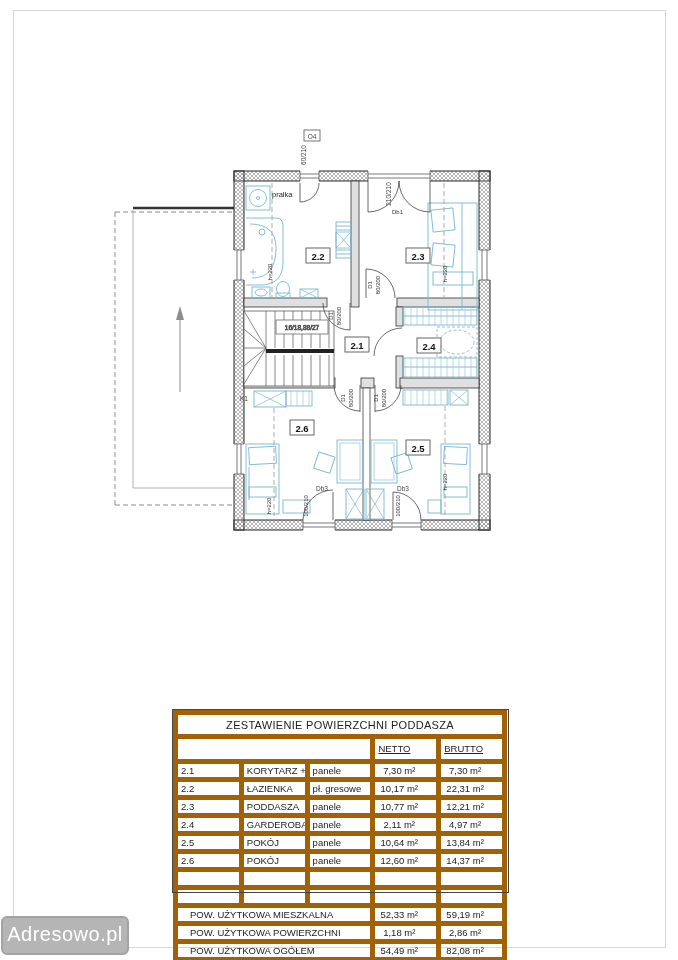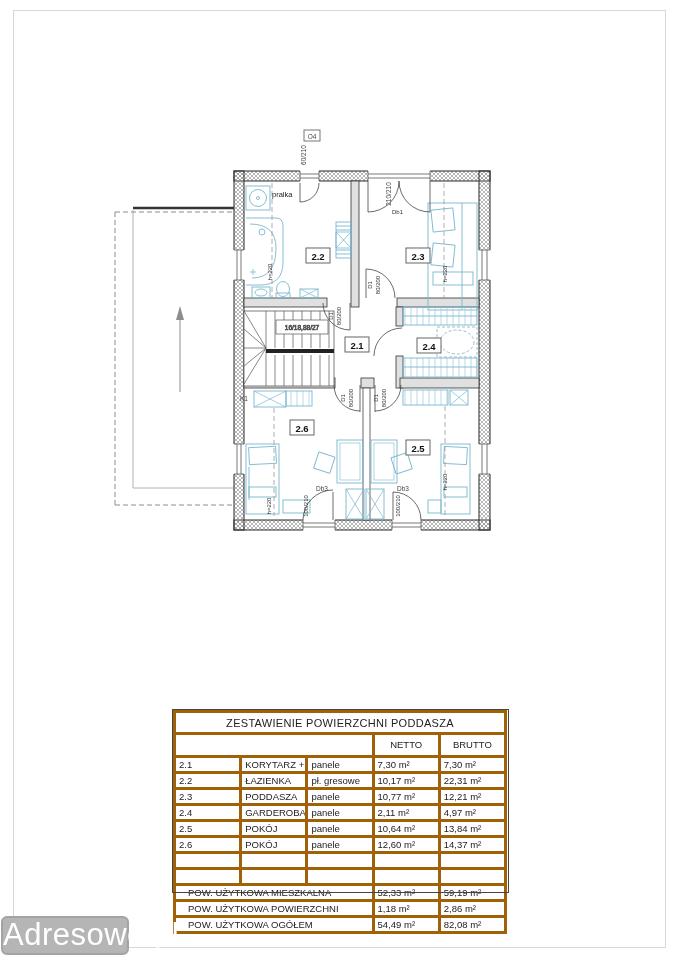--- a/index.html
+++ b/index.html
@@ -12,32 +12,32 @@
   
   .lbl{font-family:"Liberation Sans",sans-serif;font-size:7.5px;fill:#222;}
   .lbl-sm{font-family:"Liberation Sans",sans-serif;font-size:6px;fill:#333;}
   .lbl-dim{font-family:"Liberation Sans",sans-serif;font-size:6.5px;fill:#444;}
   .room-no{font-family:"Liberation Sans",sans-serif;font-size:9.5px;font-weight:bold;fill:#111;}
   .stair-lbl{font-family:"Liberation Sans",sans-serif;font-size:6.5px;fill:#222;}
 
   
   .area-table{position:absolute;left:173px;top:710px;width:334px;border-collapse:collapse;
         table-layout:fixed;font-size:9.5px;color:#222;}
-  .area-table td{border:3px solid #a16207;padding:0 3px;height:13px;line-height:12px;
+  .area-table td{border:5px solid #a16207;padding:0 3px;height:13px;line-height:12px;
         overflow:hidden;white-space:nowrap;}
   .area-table .t-title td{height:19px;line-height:18px;font-size:11px;text-align:center;letter-spacing:0.3px;}
-  .area-table .t-head td{height:17px;line-height:20px;text-align:center;vertical-align:bottom;}
+  .area-table .t-head td{height:17px;line-height:20px;text-align:left;vertical-align:bottom;text-decoration:underline;}
   .area-table td.num{text-align:left;}
-  .area-table td.val{text-align:left;padding-right:16px;}
+  .area-table td.val{text-align:center;padding-right:16px;}
   .area-table .t-sum td.name{padding-left:12px;}
   .tbl-outline{position:absolute;left:172px;top:709px;width:335px;height:182px;border:1px solid #444;pointer-events:none;}
 
   .watermark{position:absolute;left:1px;top:916px;width:128px;height:39px;
         background:#b5b5b5;border:2px solid #a3a3a3;border-radius:6px;box-sizing:border-box;
-        color:#fff;font-size:31px;text-align:center;line-height:33px;letter-spacing:0.5px;}
+        color:#fff;font-size:20px;text-align:center;line-height:33px;letter-spacing:0.5px;}
 </style>
 </head>
 <body>
 
 <div class="page">
   <div class="page-frame"></div>
 
   <svg class="plan-svg" width="678" height="960" viewBox="0 0 678 960">
     <defs>
       <pattern id="hatch" width="4" height="4" patternUnits="userSpaceOnUse">

